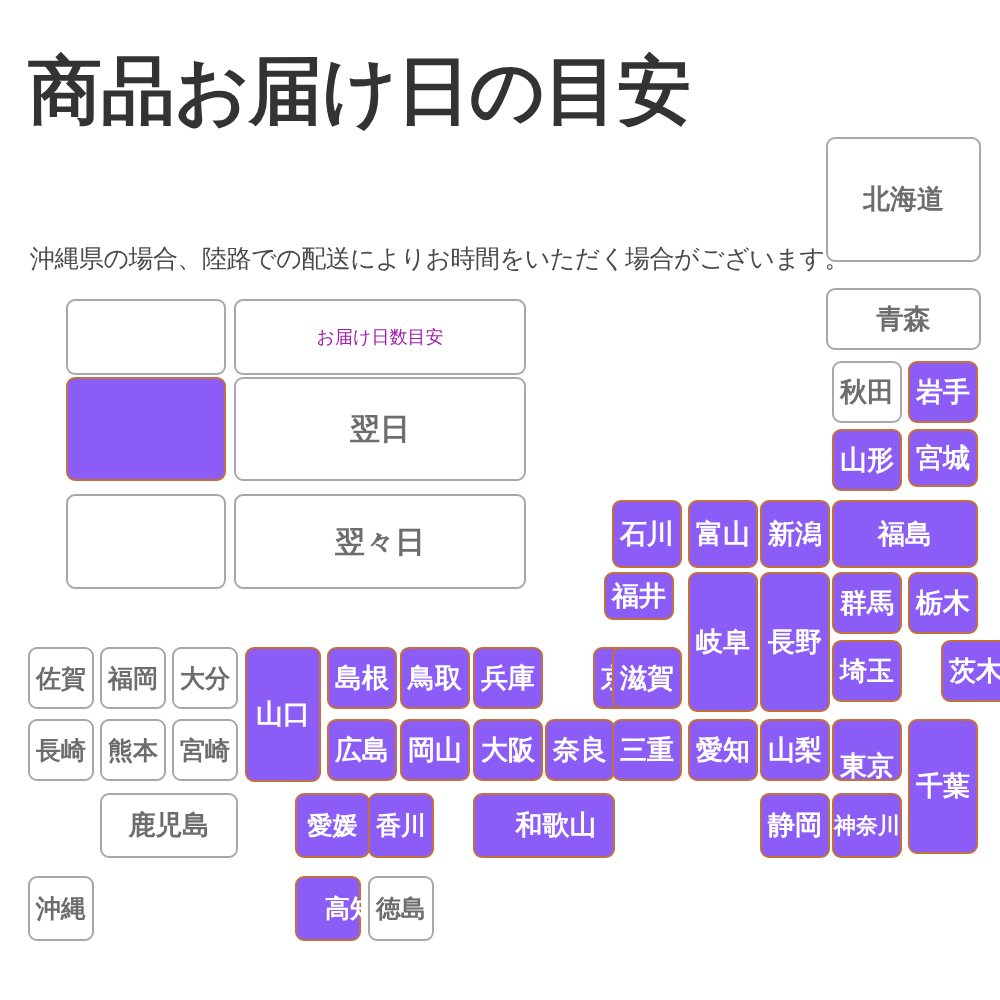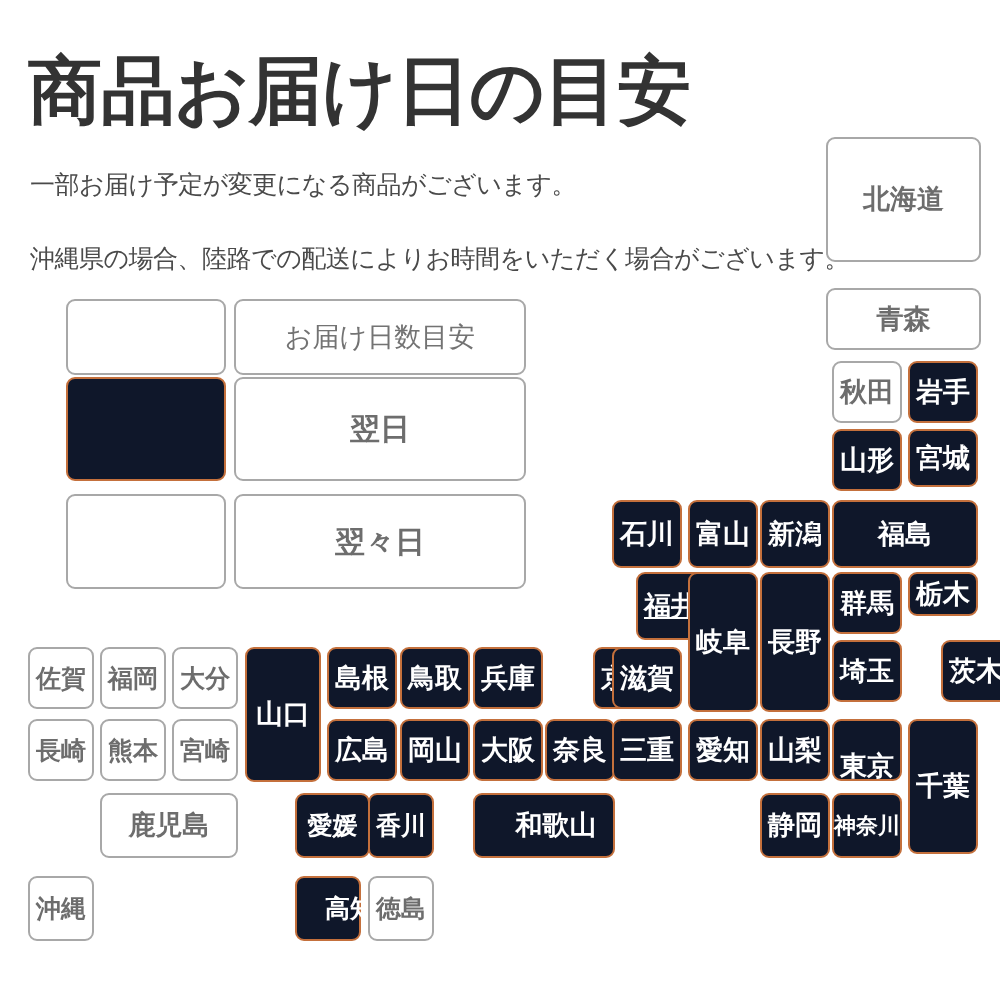--- a/index.html
+++ b/index.html
@@ -44,37 +44,36 @@
     text-align:center;
     line-height:1.05;
     white-space:nowrap;
   }
   .cell.plain {
     background:#ffffff;
     border:2px solid #a8a8a8;
     color:#6d6d6d;
   }
   .cell.fill {
-    background:#0f172a;
+    background:#8b5cf6;
     border:2px solid #c4703c;
     color:#ffffff;
   }
-  .legend-label { font-size:27px; color:#737373; }
+  .legend-label { font-size:18px; color:#a21caf; }
   .legend-val { font-size:30px; font-weight:bold; }
   .pref { font-size:27px; font-weight:bold; }
   .pref.plain { font-weight:bold; color:#6d6d6d; }
 </style>
 </head>
 <body>
 
 <div id="stage">
 
   <div class="title">商品お届け日の目安</div>
 
-  <div class="note n0">一部お届け予定が変更になる商品がございます。</div>
   <div class="note n2">沖縄県の場合、陸路での配送によりお時間をいただく場合がございます。</div>
 
   <div id="legend">
       <div class="cell plain" style="left: 66px; top: 299px; width: 160px; height: 76px;"></div>
       <div class="cell plain" style="left: 234px; top: 299px; width: 292px; height: 76px;">
         <span class="legend-label">お届け日数目安</span>
       </div>
       <div class="cell fill" style="left: 66px; top: 377px; width: 160px; height: 104px;"></div>
       <div class="cell plain" style="left: 234px; top: 377px; width: 292px; height: 104px;">
         <span class="legend-val">翌日</span>
@@ -108,33 +107,33 @@
       </div>
       <div class="cell fill" style="left: 688px; top: 500px; width: 70px; height: 68px;">
         <span class="pref" style="font-size: 27px;">富山</span>
       </div>
       <div class="cell fill" style="left: 760px; top: 500px; width: 70px; height: 68px;">
         <span class="pref" style="font-size: 27px;">新潟</span>
       </div>
       <div class="cell fill" style="left: 832px; top: 500px; width: 146px; height: 68px;">
         <span class="pref" style="font-size: 27px;">福島</span>
       </div>
-      <div class="cell fill" style="left: 636px; top: 572px; width: 70px; height: 68px; text-decoration: underline;">
+      <div class="cell fill" style="left: 604px; top: 572px; width: 70px; height: 48px;">
         <span class="pref" style="font-size: 27px;">福井</span>
       </div>
       <div class="cell fill" style="left: 688px; top: 572px; width: 70px; height: 140px;">
         <span class="pref" style="font-size: 27px;">岐阜</span>
       </div>
       <div class="cell fill" style="left: 760px; top: 572px; width: 70px; height: 140px;">
         <span class="pref" style="font-size: 27px;">長野</span>
       </div>
       <div class="cell fill" style="left: 832px; top: 572px; width: 70px; height: 62px;">
         <span class="pref" style="font-size: 27px;">群馬</span>
       </div>
-      <div class="cell fill" style="left: 908px; top: 572px; width: 70px; height: 44px;">
+      <div class="cell fill" style="left: 908px; top: 572px; width: 70px; height: 62px;">
         <span class="pref" style="font-size: 27px;">栃木</span>
       </div>
       <div class="cell fill" style="left: 832px; top: 640px; width: 70px; height: 62px;">
         <span class="pref" style="font-size: 27px;">埼玉</span>
       </div>
       <div class="cell fill" style="left: 908px; top: 640px; width: 70px; height: 62px; margin-left: 33px;">
         <span class="pref" style="font-size: 27px;">茨木</span>
       </div>
       <div class="cell fill" style="left: 327px; top: 647px; width: 70px; height: 62px;">
         <span class="pref" style="font-size: 27px;">島根</span>

